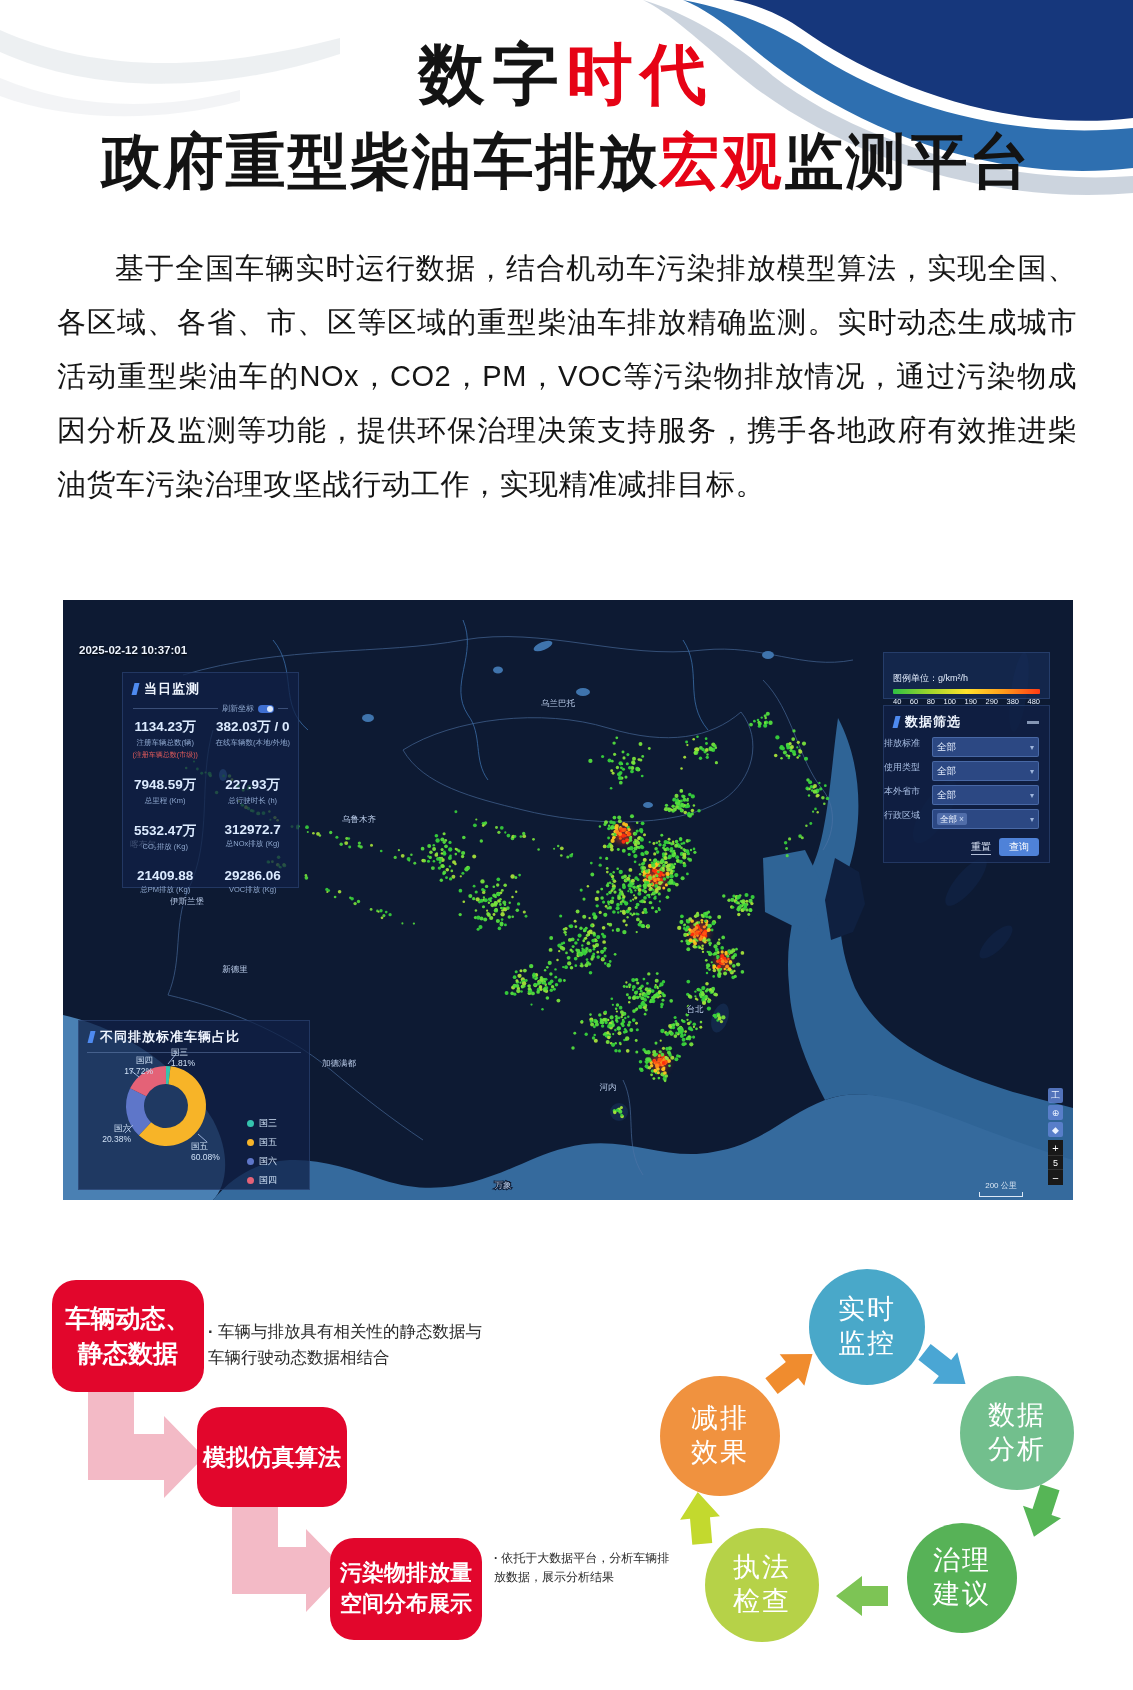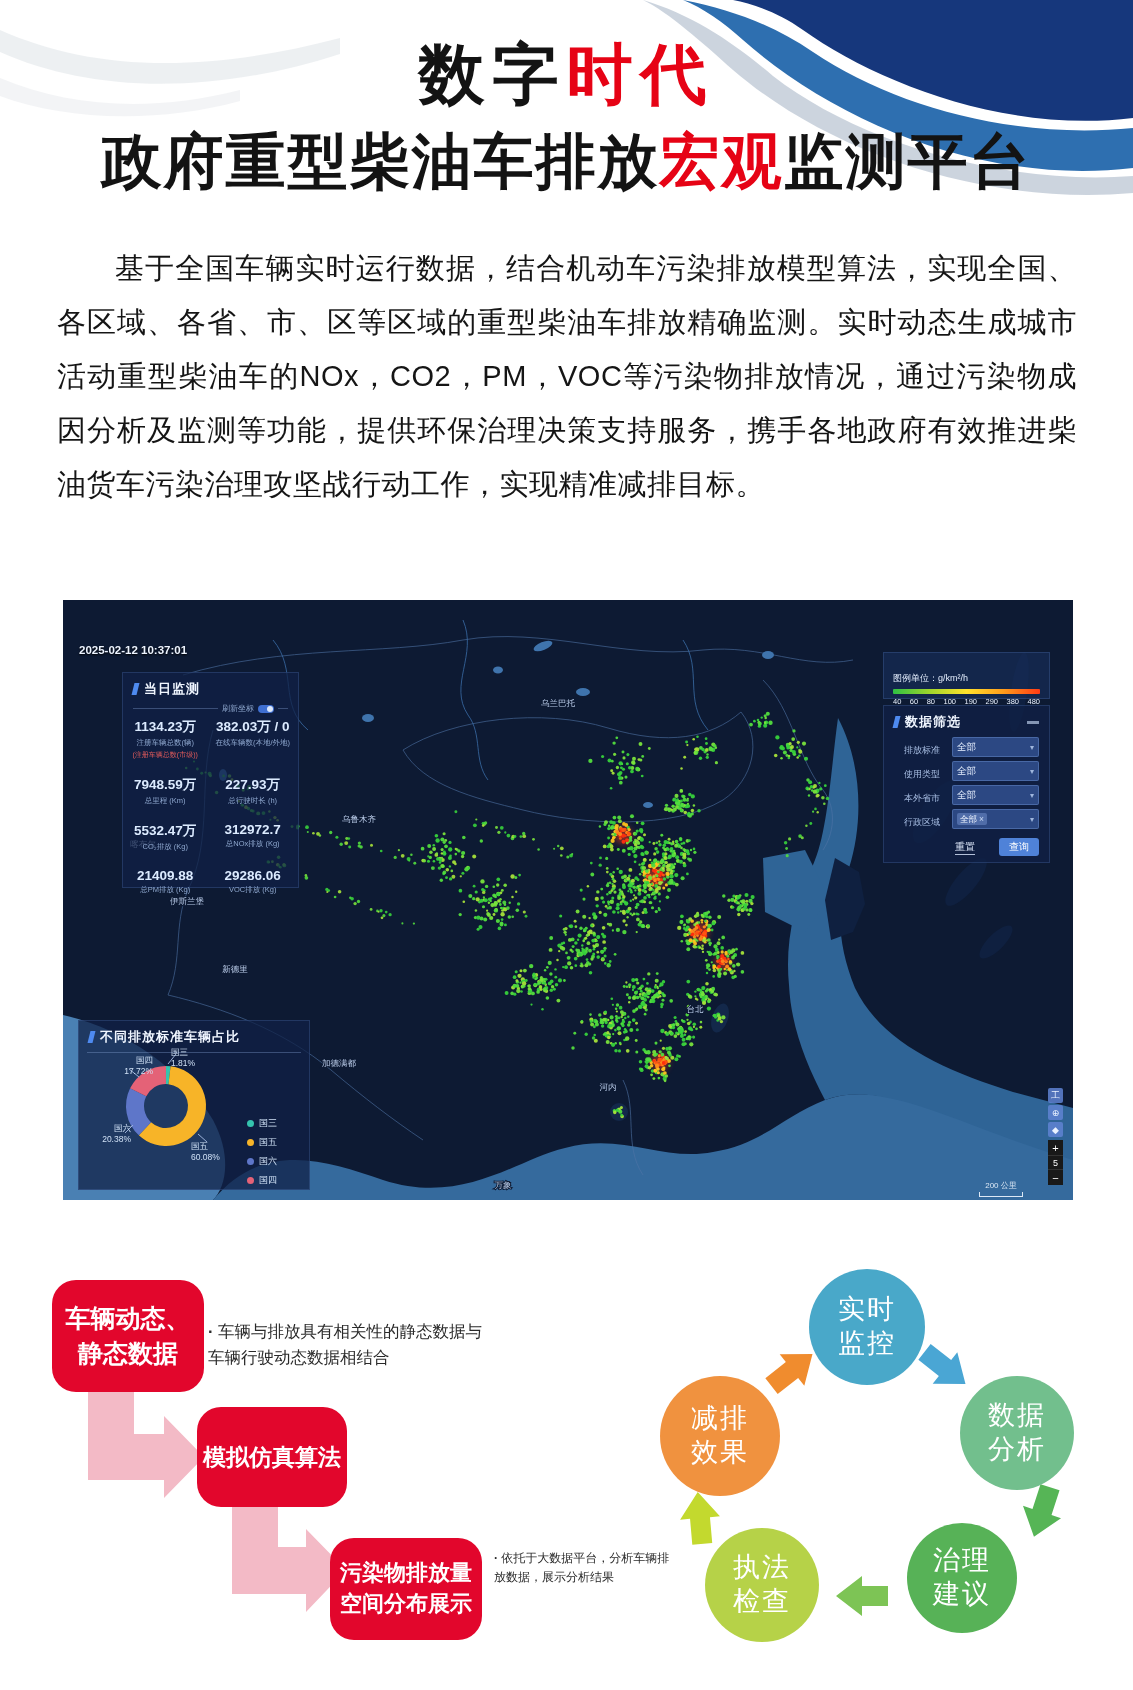--- a/index.html
+++ b/index.html
@@ -41,29 +41,29 @@
   .stat-sub{font-size:7px;color:#e25b5b;margin-top:2px;white-space:nowrap;}
   
   #legend-box{left:820px;top:52px;width:167px;height:47px;background:rgba(24,46,92,.6);padding:19px 9px;}
   #legend-title{font-size:9px;color:#e2ecfc;}
   #legend-bar{height:5px;margin-top:4px;border-radius:1px;}
   #legend-ticks{display:flex;justify-content:space-between;font-size:7.5px;color:#eaf2ff;margin-top:3px;}
   
   #filter-panel{left:820px;top:105px;width:167px;height:158px;}
   #filter-head{display:flex;align-items:center;gap:6px;padding:7px 10px 2px 10px;justify-content:center;}
   #filter-collapse{margin-left:auto;width:12px;height:3px;background:rgba(210,228,255,.6);cursor:pointer;}
-  .filter-row{display:flex;align-items:flex-end;gap:6px;padding:4px 10px 0 20px;}
+  .filter-row{display:flex;align-items:flex-start;gap:6px;padding:4px 10px 0 0;}
   .filter-label{font-size:9px;color:#a9bfe4;width:42px;flex:none;white-space:nowrap;}
   .filter-select{flex:1;height:18px;background:rgba(64,100,175,.6);border:1px solid rgba(130,165,230,.35);
       border-radius:2px;display:flex;align-items:center;padding:0 4px;cursor:pointer;}
   .filter-value{font-size:9.5px;color:#e7f0ff;flex:1;}
   .filter-chip{flex:none;font-size:8.5px;color:#eef4ff;background:rgba(150,180,240,.35);border-radius:2px;padding:0 3px;line-height:12px;}
   .filter-chip::after{content:"×";margin-left:2px;color:#c8d8f5;}
   .filter-caret{font-size:8px;color:#9fb6dd;}
-  #filter-btns{display:flex;justify-content:flex-end;align-items:center;gap:24px;padding:9px 10px 0 10px;}
+  #filter-btns{display:flex;justify-content:flex-end;align-items:center;gap:8px;padding:9px 10px 0 10px;}
   #reset-btn{font-size:10px;color:#dfe9fb;border-bottom:1px solid rgba(220,233,255,.8);cursor:pointer;}
   #query-btn{width:40px;height:18px;background:#4f82d8;border-radius:3px;color:#fff;font-size:10px;
       display:flex;align-items:center;justify-content:center;cursor:pointer;}
   
   #pie-panel{left:15px;top:420px;width:232px;height:170px;}
   #pie-divider{height:1px;background:rgba(140,170,220,.35);margin:3px 8px 0 8px;}
   #pie-svg{position:absolute;left:0;top:0;width:232px;height:170px;}
   .plab{position:absolute;font-size:8.5px;color:#cfe0f5;line-height:1.25;}
   .plab-name{white-space:nowrap;}
   .plab-val{white-space:nowrap;}

